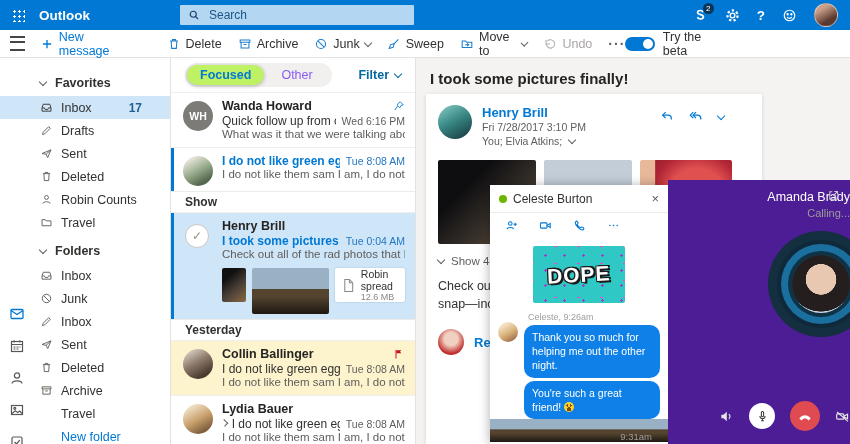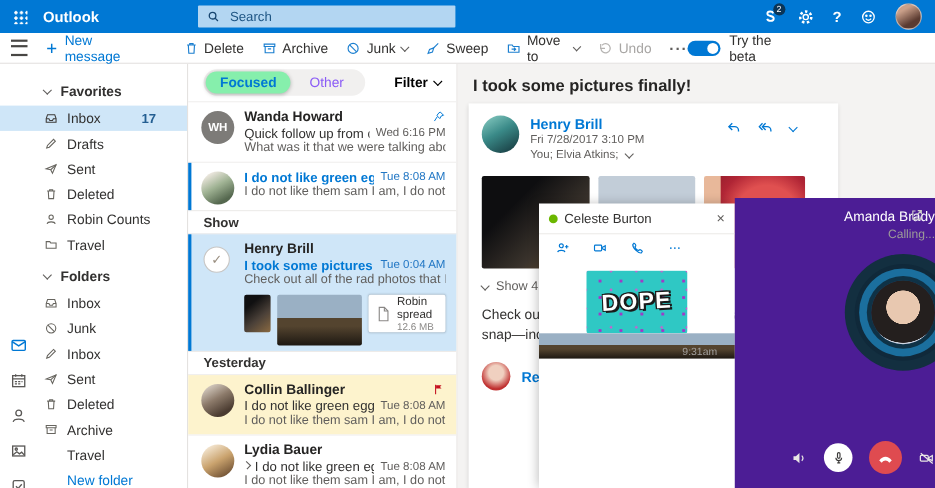--- a/index.html
+++ b/index.html
@@ -55,23 +55,23 @@
   .srow.link{color:#0078d4}
   .mt4{margin-top:4px}
   .rail{position:absolute;left:7px;bottom:-6px;width:20px;display:flex;flex-direction:column;gap:16px;align-items:center}
   .rail .ic{width:16px;height:16px;color:#5a5856}
   .rail .ic.active{color:#0078d4}
 
   
   .list{position:absolute;left:170px;top:58px;width:246px;bottom:0;background:#fff;border-left:1px solid #e4e2e0;border-right:1px solid #e4e2e0;box-sizing:border-box;overflow:hidden}
   .tabsrow{height:34px;display:flex;align-items:center;padding:0 14px}
   .seg{background:#f1f0ef;border-radius:14px;display:flex;padding:2px}
-  .seg-on{background:#86efac;border-radius:12px;padding:3px 13px;color:#0078d4;font-weight:700;font-size:12.5px;box-shadow:0 1px 4px rgba(0,0,0,.28)}
+  .seg-on{background:#bef264;border-radius:12px;padding:3px 13px;color:#0078d4;font-weight:700;font-size:12.5px;box-shadow:0 1px 4px rgba(0,0,0,.28)}
   .seg-off{padding:3px 17px;color:#8b5cf6;font-size:12.5px}
-  .filter{margin-left:auto;color:#000000;font-size:12.5px;font-weight:700;display:flex;align-items:center;gap:6px}
+  .filter{margin-left:auto;color:#0369a1;font-size:12.5px;font-weight:700;display:flex;align-items:center;gap:6px}
   .msg{position:relative;border-top:1px solid #f0efee;padding:5px 10px 5px 12px;display:flex;gap:9px;box-sizing:border-box}
   .msg.unread::before,.msg.sel::before{content:"";position:absolute;left:0;top:0;bottom:0;width:3px;background:#0078d4}
   .msg.sel{background:#cfe6f8}
   .msg.flagged{background:#fdf3cd}
   .avatar{width:30px;height:30px;border-radius:50%;flex:none;margin-top:3px}
   .avatar.initials{background:#7d7b78;color:#fff;font-size:10.5px;font-weight:700;display:flex;align-items:center;justify-content:center}
   .checkcircle{width:22px;height:22px;border-radius:50%;background:#fff;border:1px solid #c8c6c4;color:#9a8f80;font-size:12px;display:flex;align-items:center;justify-content:center;flex:none;margin:6px 4px 0 2px}
   .mbody{flex:1;min-width:0}
   .mline{display:flex;align-items:center;height:15px}
   .sender{font-size:12.5px;font-weight:700;color:#252423;white-space:nowrap;overflow:hidden}
@@ -621,20 +621,30 @@
           <svg viewBox="0 0 16 16" fill="currentColor">
             <circle cx="3.5" cy="8" r="1"></circle>
             <circle cx="8" cy="8" r="1"></circle>
             <circle cx="12.5" cy="8" r="1"></circle>
           </svg>
         </span>
     </div>
     <div class="gif">
       <span class="gif-word">DOPE</span>
     </div>
+    <div class="chatmsg">
+      <div class="a-celeste"></div>
+      <div class="bubcol">
+        <div class="bmeta">Celeste, 9:26am</div>
+        <div class="bubwrap">
+          <span class="bub">Thank you so much for helping me out the other night.</span>
+          <span class="bub"><span>You're such a great friend!</span><span class="mini-emoji"></span></span>
+        </div>
+      </div>
+    </div>
     <div class="t2">9:31am</div>
 
   </div>
 
   <div class="call">
     <span class="ic popout">
         <svg viewBox="0 0 16 16" fill="none" stroke="currentColor" stroke-width="1.3">
           <path d="M6.5 3.5h-3v9h9v-3"></path>
           <path d="M9 3h4v4M12.8 3.2L7.8 8.2"></path>
         </svg>

